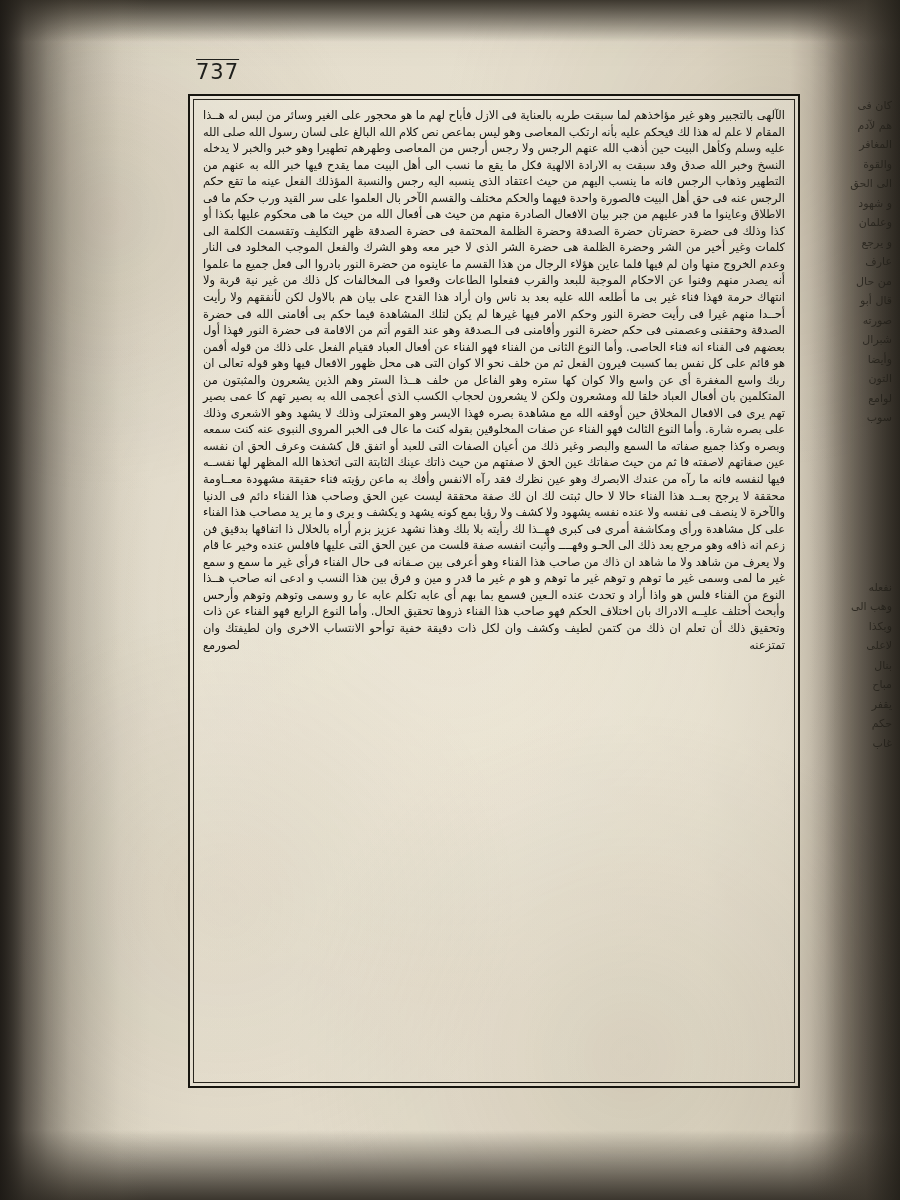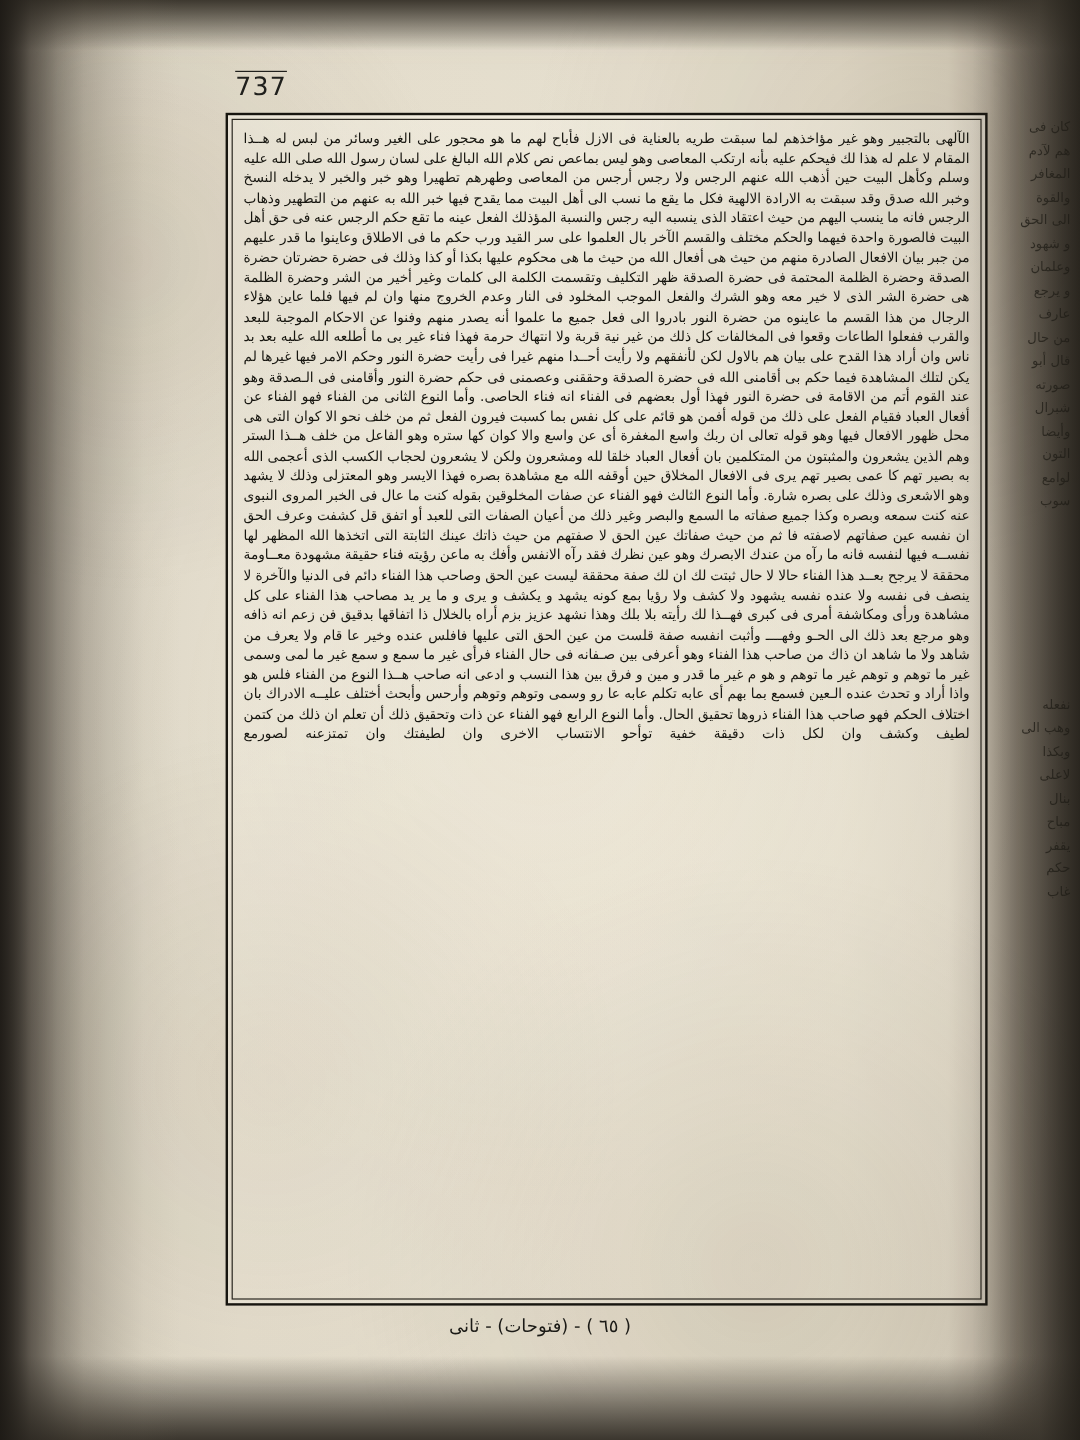--- a/index.html
+++ b/index.html
@@ -75,21 +75,20 @@
   
   .frame {
     position: absolute;
     top: 94px;
     left: 188px;
     width: 608px;
     height: 990px;
     border: 2px solid #17150f;
     box-shadow: 0 0 0 2px rgba(255,255,255,0.12) inset;
     background: linear-gradient(180deg, rgba(255,253,244,0.30), rgba(246,240,226,0.16));
-    padding-left: 23px;
   }
   .frame-inner {
     position: absolute;
     inset: 3px;
     border: 1px solid #2a2720;
     padding: 7px 9px 5px 9px;
     box-sizing: border-box;
     overflow: hidden;
   }
 
@@ -175,21 +174,20 @@
   <div class="page-number">737</div>
 
   <div class="frame">
     <div class="frame-inner">
       <div class="body-text">
         <p>الآلهى بالتجبير وهو غير مؤاخذهم لما سبقت طريه بالعناية فى الازل فأباح لهم ما هو محجور على الغير وسائر من لبس له هــذا المقام لا علم له هذا لك فيحكم عليه بأنه ارتكب المعاصى وهو ليس بماعص نص كلام الله البالغ على لسان رسول الله صلى الله عليه وسلم وكأهل البيت حين أذهب الله عنهم الرجس ولا رجس أرجس من المعاصى وطهرهم تطهيرا وهو خبر والخبر لا يدخله النسخ وخبر الله صدق وقد سبقت به الارادة الالهية فكل ما يقع ما نسب الى أهل البيت مما يقدح فيها خبر الله به عنهم من التطهير وذهاب الرجس فانه ما ينسب اليهم من حيث اعتقاد الذى ينسبه اليه رجس والنسبة المؤذلك الفعل عينه ما تقع حكم الرجس عنه فى حق أهل البيت فالصورة واحدة فيهما والحكم مختلف والقسم الآخر بال العلموا على سر القيد ورب حكم ما فى الاطلاق وعاينوا ما قدر عليهم من جبر بيان الافعال الصادرة منهم من حيث هى أفعال الله من حيث ما هى محكوم عليها بكذا أو كذا وذلك فى حضرة حضرتان حضرة الصدقة وحضرة الظلمة المحتمة فى حضرة الصدقة ظهر التكليف وتقسمت الكلمة الى كلمات وغير أخير من الشر وحضرة الظلمة هى حضرة الشر الذى لا خير معه وهو الشرك والفعل الموجب المخلود فى النار وعدم الخروج منها وان لم فيها فلما عاين هؤلاء الرجال من هذا القسم ما عاينوه من حضرة النور بادروا الى فعل جميع ما علموا أنه يصدر منهم وفنوا عن الاحكام الموجبة للبعد والقرب ففعلوا الطاعات وقعوا فى المخالفات كل ذلك من غير نية قربة ولا انتهاك حرمة فهذا فناء غير بى ما أطلعه الله عليه بعد بد ناس وان أراد هذا القدح على بيان هم بالاول لكن لأنفقهم ولا رأيت أحــدا منهم غيرا فى رأيت حضرة النور وحكم الامر فيها غيرها لم يكن لتلك المشاهدة فيما حكم بى أقامنى الله فى حضرة الصدقة وحققنى وعصمنى فى حكم حضرة النور وأقامنى فى الـصدقة وهو عند القوم أتم من الاقامة فى حضرة النور فهذا أول بعضهم فى الفناء انه فناء الحاصى. وأما النوع الثانى من الفناء فهو الفناء عن أفعال العباد فقيام الفعل على ذلك من قوله أفمن هو قائم على كل نفس بما كسبت فيرون الفعل ثم من خلف نحو الا كوان التى هى محل ظهور الافعال فيها وهو قوله تعالى ان ربك واسع المغفرة أى عن واسع والا كوان كها ستره وهو الفاعل من خلف هــذا الستر وهم الذين يشعرون والمثبتون من المتكلمين بان أفعال العباد خلقا لله ومشعرون ولكن لا يشعرون لحجاب الكسب الذى أعجمى الله به بصير تهم كا عمى بصير تهم يرى فى الافعال المخلاق حين أوقفه الله مع مشاهدة بصره فهذا الايسر وهو المعتزلى وذلك لا يشهد وهو الاشعرى وذلك على بصره شارة. وأما النوع الثالث فهو الفناء عن صفات المخلوقين بقوله كنت ما عال فى الخبر المروى النبوى عنه كنت سمعه وبصره وكذا جميع صفاته ما السمع والبصر وغير ذلك من أعيان الصفات التى للعبد أو اتفق قل كشفت وعرف الحق ان نفسه عين صفاتهم لاصفته فا ثم من حيث صفاتك عين الحق لا صفتهم من حيث ذاتك عينك الثابتة التى اتخذها الله المظهر لها نفســه فيها لنفسه فانه ما رآه من عندك الابصرك وهو عين نظرك فقد رآه الانفس وأفك به ماعن رؤيته فناء حقيقة مشهودة معــاومة محققة لا يرجح بعــد هذا الفناء حالا لا حال ثبتت لك ان لك صفة محققة ليست عين الحق وصاحب هذا الفناء دائم فى الدنيا والآخرة لا ينصف فى نفسه ولا عنده نفسه يشهود ولا كشف ولا رؤيا بمع كونه يشهد و يكشف و يرى و ما ير يد مصاحب هذا الفناء على كل مشاهدة ورأى ومكاشفة أمرى فى كبرى فهــذا لك رأيته بلا بلك وهذا نشهد عزيز بزم أراه بالخلال ذا اتفاقها بدقيق فن زعم انه ذافه وهو مرجع بعد ذلك الى الحـو وفهــــ وأثبت انفسه صفة قلست من عين الحق التى عليها فافلس عنده وخير عا قام ولا يعرف من شاهد ولا ما شاهد ان ذاك من صاحب هذا الفناء وهو أعرفى بين صـفانه فى حال الفناء فرأى غير ما سمع و سمع غير ما لمى وسمى غير ما توهم و توهم غير ما توهم و هو م غير ما قدر و مين و فرق بين هذا النسب و ادعى انه صاحب هــذا النوع من الفناء فلس هو واذا أراد و تحدث عنده الـعين فسمع بما بهم أى عابه تكلم عابه عا رو وسمى وتوهم وتوهم وأرحس وأبحث أختلف عليــه الادراك بان اختلاف الحكم فهو صاحب هذا الفناء ذروها تحقيق الحال. وأما النوع الرابع فهو الفناء عن ذات وتحقيق ذلك أن تعلم ان ذلك من كتمن لطيف وكشف وان لكل ذات دقيقة خفية توأحو الانتساب الاخرى وان لطيفتك وان تمتزعنه لصورمع</p>
       </div>
     </div>
   </div>
 
-  <div class="catchline">( ٦٥ ) - (فتوحات) - ثانى</div>
 
   <div class="side-col">
     <div>كان فى</div>
     <div>هم لآدم</div>
     <div>المغافر</div>
     <div>والقوة</div>
     <div>الى الحق</div>
     <div>و شهود</div>
     <div>وعلمان</div>
     <div>و يرجع</div>

